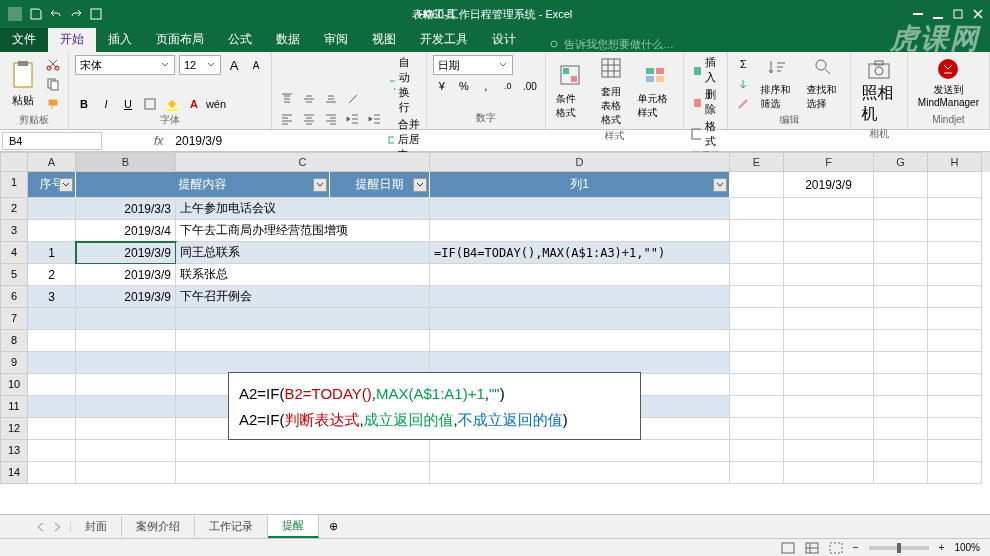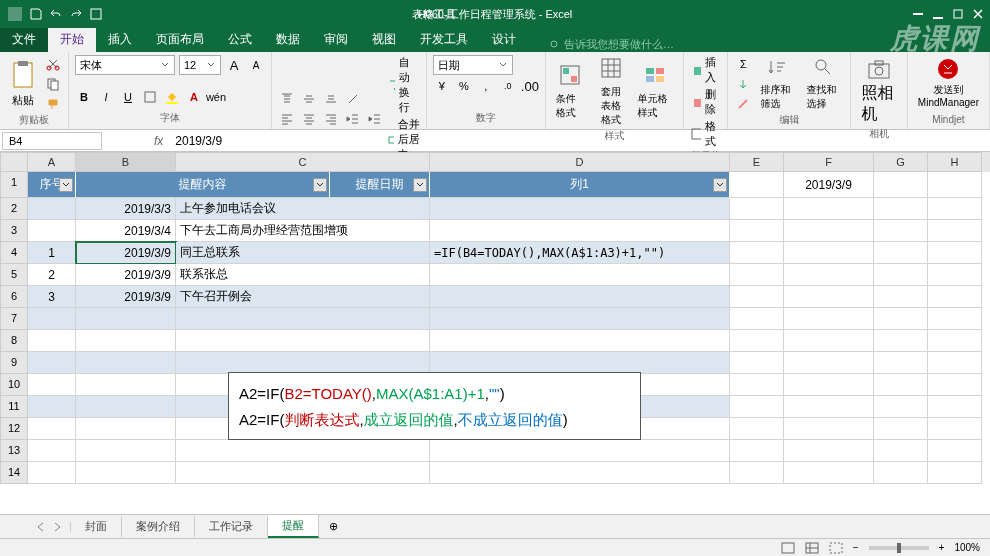--- a/index.html
+++ b/index.html
@@ -167,21 +167,21 @@
             <svg width="14" height="14">
               <path d="M3 3h8v5H3zM6 8v4" stroke="#e8a33d" fill="#e8a33d"></path>
             </svg>
           </div>
       </div>
     </div>
     <div class="group-label">剪贴板</div>
   </div>
 
   <div class="group">
-    <div class="gcol" style="gap:13px;">
+    <div class="gcol" style="gap:20px;">
       <div class="grow">
         <div class="sel" style="width:100px;">
             <span>宋体</span>
             <svg class="dd" viewBox="0 0 10 10">
               <path d="M2 3l3 3 3-3" fill="none" stroke="#666"></path>
             </svg>
           </div>
         <div class="sel" style="width:42px;">
             <span>12</span>
             <svg class="dd" viewBox="0 0 10 10">
@@ -298,21 +298,21 @@
           <span>日期</span>
           <svg class="dd" viewBox="0 0 10 10">
             <path d="M2 3l3 3 3-3" fill="none" stroke="#666"></path>
           </svg>
         </div>
       <div class="grow">
         <div class="btn-sm">¥</div>
         <div class="btn-sm">%</div>
         <div class="btn-sm">,</div>
         <div class="btn-sm" style="font-size:9px;">.0</div>
-        <div class="btn-sm" style="font-size:13px;">.00</div>
+        <div class="btn-sm" style="font-size:10px;">.00</div>
       </div>
     </div>
     <div class="group-label">数字</div>
   </div>
 
   <div class="group">
     <div class="grow">
       <div class="btn-big">
           <svg width="22" height="26">
             <rect x="2" y="2" width="18" height="18" fill="none" stroke="#666"></rect>

